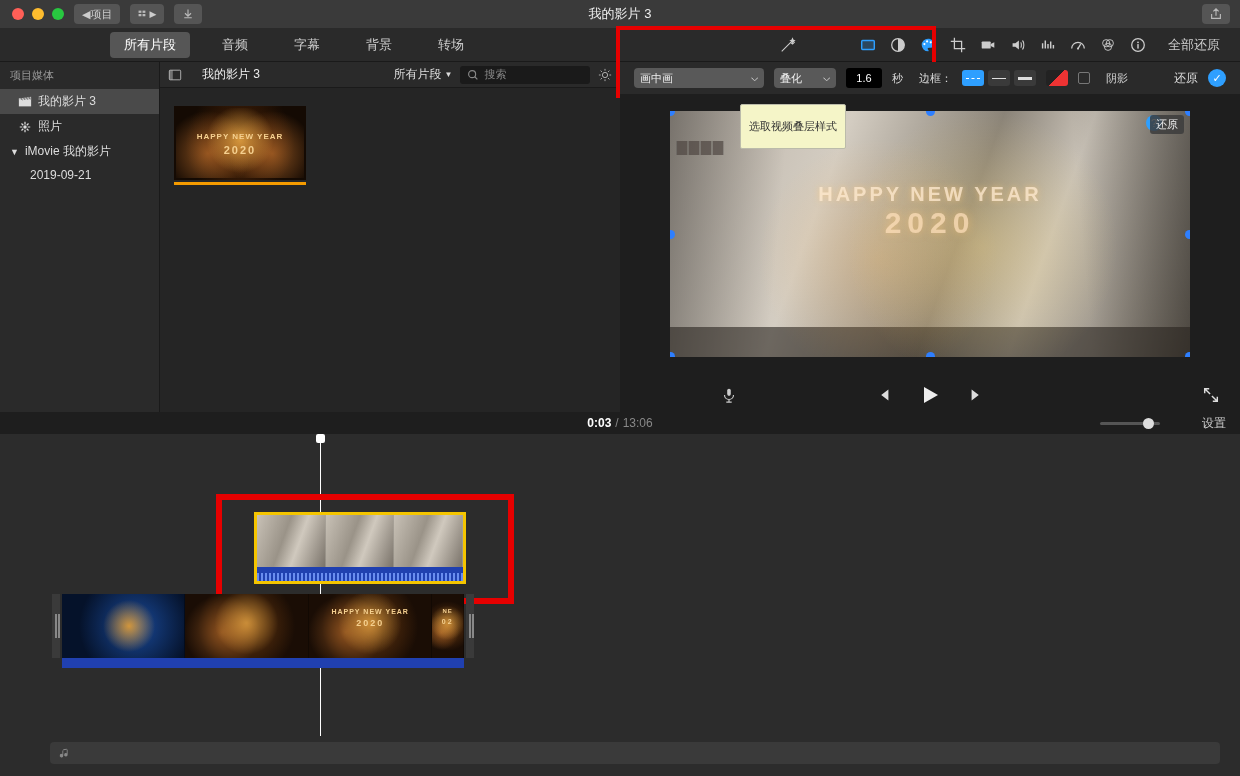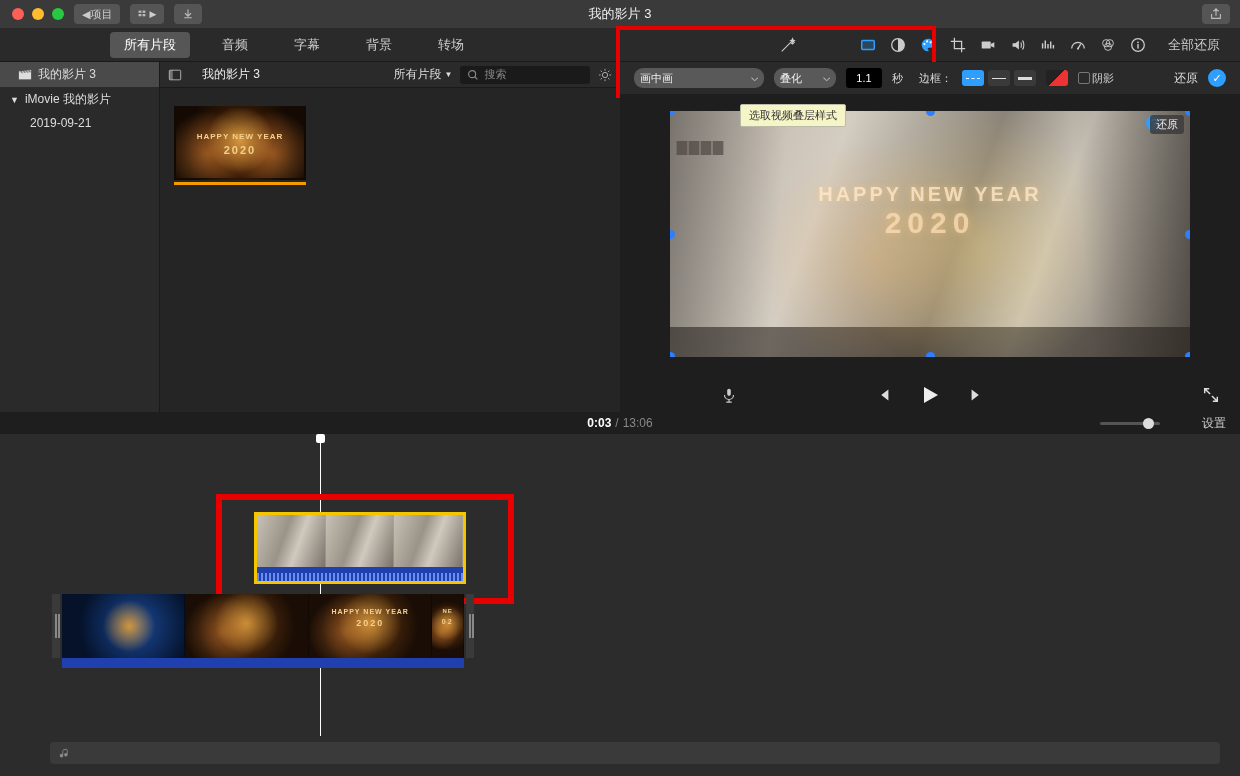--- a/index.html
+++ b/index.html
@@ -46,35 +46,35 @@
   .thumb { width:132px; position:relative;}
   .thumb-img { width:132px; height:74px; border:2px solid transparent; position:relative; overflow:hidden;}
   .thumb.sel .thumb-img{ border:2px solid #f5c500;}
   .thumb-dur { position:absolute; top:3px; left:4px; background:rgba(200,200,200,0.85); color:#333; font-size:10px; padding:1px 4px; border-radius:2px;}
   .thumb-add { position:absolute; bottom:3px; right:4px; width:16px; height:16px; background:rgba(220,220,220,0.85); color:#333; display:flex; align-items:center; justify-content:center; font-size:14px; border-radius:2px;}
   .thumb-bar { height:3px; background:#f59b00; margin-top:2px;}
 
   
   .viewer { flex:1; background:#1e1e1e; display:flex; flex-direction:column; position:relative;}
   .overlay-controls { height:32px; background:#2a2a2a; display:flex; align-items:center; gap:10px; padding:0 14px; position:relative;}
-  .dd { height:20px; background:#595959; border-radius:9px; display:flex; align-items:center; padding:0 6px; color:#eee; font-size:11px; gap:6px;}
+  .dd { height:20px; background:#595959; border-radius:4px; display:flex; align-items:center; padding:0 6px; color:#eee; font-size:11px; gap:6px;}
   .dd .caret{font-size:9px;}
   .dd.wide{width:130px;} .dd.small{width:62px;}
   .num-field{ width:36px; height:20px; background:#000; color:#fff; text-align:center; border-radius:3px; display:flex; align-items:center; justify-content:center; font-size:11px;}
   .lbl{color:#ddd; font-size:11px;}
   .border-swatches{display:flex; gap:4px;}
   .sw{width:22px;height:16px;border-radius:3px;background:#3a3a3a;display:flex;align-items:center;justify-content:center;}
   .sw.active{background:#2e9fff;}
   .sw-line{width:14px;height:0;}
   .color-sw{width:22px;height:16px;background:linear-gradient(135deg,#222 49%,#e33 50%);border-radius:3px;}
-  .chk{display:flex;align-items:center;gap:2px;color:#ccc;font-size:11px;}
+  .chk{display:flex;align-items:center;gap:16px;color:#ccc;font-size:11px;}
   .chk-box{width:12px;height:12px;border:1px solid #777;border-radius:2px;background:#2a2a2a;}
   .restore-btn{color:#ddd;font-size:12px;}
   .check-circle{width:18px;height:18px;border-radius:50%;background:#2e9fff;display:flex;align-items:center;justify-content:center;color:#fff;font-size:11px;}
-  .tooltip{ position:absolute; top:42px; left:120px; background:#f5f5c8; color:#333; font-size:11px; padding:3px 8px; border:1px solid #bba; border-radius:2px; z-index:5;}
+  .tooltip{ position:absolute; top:42px; left:120px; background:#f5f5c8; color:#333; font-size:11px; padding:14px 8px; border:1px solid #bba; border-radius:2px; z-index:5;}
   .preview-wrap{flex:1; display:flex; align-items:center; justify-content:center; padding:0 14px 6px 14px;}
   .preview{ width:520px; height:246px; position:relative; background:linear-gradient(110deg,#b8b0a6 0%,#d4cdc2 30%,#8a8378 55%,#c8c1b6 70%,#6b645a 100%); overflow:hidden;}
   .preview .alley{position:absolute;inset:0;background:
     linear-gradient(95deg, rgba(0,0,0,0.35) 0%, rgba(0,0,0,0) 22%),
     linear-gradient(-95deg, rgba(0,0,0,0.35) 0%, rgba(0,0,0,0) 22%);}
   .preview .darkband{position:absolute;left:0;right:0;bottom:0;height:30px;background:rgba(40,35,30,0.6);}
   .preview .fw{position:absolute;inset:0;background:radial-gradient(circle at 60% 55%, rgba(255,220,120,0.35) 0%, rgba(255,200,100,0) 40%),radial-gradient(circle at 40% 60%, rgba(255,180,80,0.25) 0%, rgba(255,180,80,0) 35%);}
   .preview .txt{position:absolute;left:0;right:0;top:72px;text-align:center;}
   .preview .txt1{color:rgba(255,235,210,0.75);font-weight:700;letter-spacing:3px;font-size:20px;text-shadow:0 0 6px rgba(255,200,120,0.6);}
   .preview .txt2{color:rgba(255,225,190,0.7);font-weight:800;letter-spacing:6px;font-size:30px;text-shadow:0 0 8px rgba(255,200,120,0.6);}
@@ -243,30 +243,42 @@
     </div>
     <div class="restore-all"><span>全部还原</span></div>
   </div>
 
   <div class="red-box1" style="left:616px;top:-2px;width:320px;height:72px;"></div>
 </div>
 
 <div class="upper">
 
   <div class="sidebar">
+    <div class="side-head">项目媒体</div>
     <div class="side-item sel">
       <span class="icon-sm">
         <svg class="i14" viewBox="0 0 16 16">
             <rect x="1" y="4" width="14" height="9" fill="#ddd"></rect>
             <path d="M1 4l14-2v3H1z" fill="#bbb"></path>
             <path d="M3 3l2 3M6 2.6l2 3M9 2.2l2 3M12 1.8l2 3" stroke="#555"></path>
           </svg>
       </span>
       <span>我的影片 3</span>
     </div>
+    <div class="side-item">
+      <span class="icon-sm">
+        <svg class="i14" viewBox="0 0 16 16">
+            <circle cx="8" cy="8" r="2" fill="#ddd"></circle>
+            <g stroke="#ddd" stroke-width="1.4">
+              <path d="M8 2v3M8 11v3M2 8h3M11 8h3M4 4l2 2M12 12l-2-2M12 4l-2 2M4 12l2-2"></path>
+            </g>
+          </svg>
+      </span>
+      <span>照片</span>
+    </div>
     <div class="side-item" style="padding-left:10px;">
       <span style="font-size:9px;">▼</span>
       <span>iMovie 我的影片</span>
     </div>
     <div class="side-item sub">
       <span>2019-09-21</span>
     </div>
   </div>
 
   <div class="browser">
@@ -317,21 +329,21 @@
         <span>画中画</span>
         <span style="flex:1"></span>
           <span class="caret">⌵</span>
       </div>
       <div class="dd small">
         <span>叠化</span>
         <span style="flex:1"></span>
           <span class="caret">⌵</span>
       </div>
       <div class="num-field">
-          <span>1.1</span>
+          <span>1.6</span>
         </div>
       <span class="lbl">秒</span>
       <span class="lbl" style="margin-left:6px;">边框：</span>
       <div class="border-swatches">
         <div class="sw active">
             <div class="sw-line" style="border-top:1px dashed #fff;"></div>
           </div>
         <div class="sw">
             <div class="sw-line" style="border-top:1px solid #ddd;"></div>
           </div>

